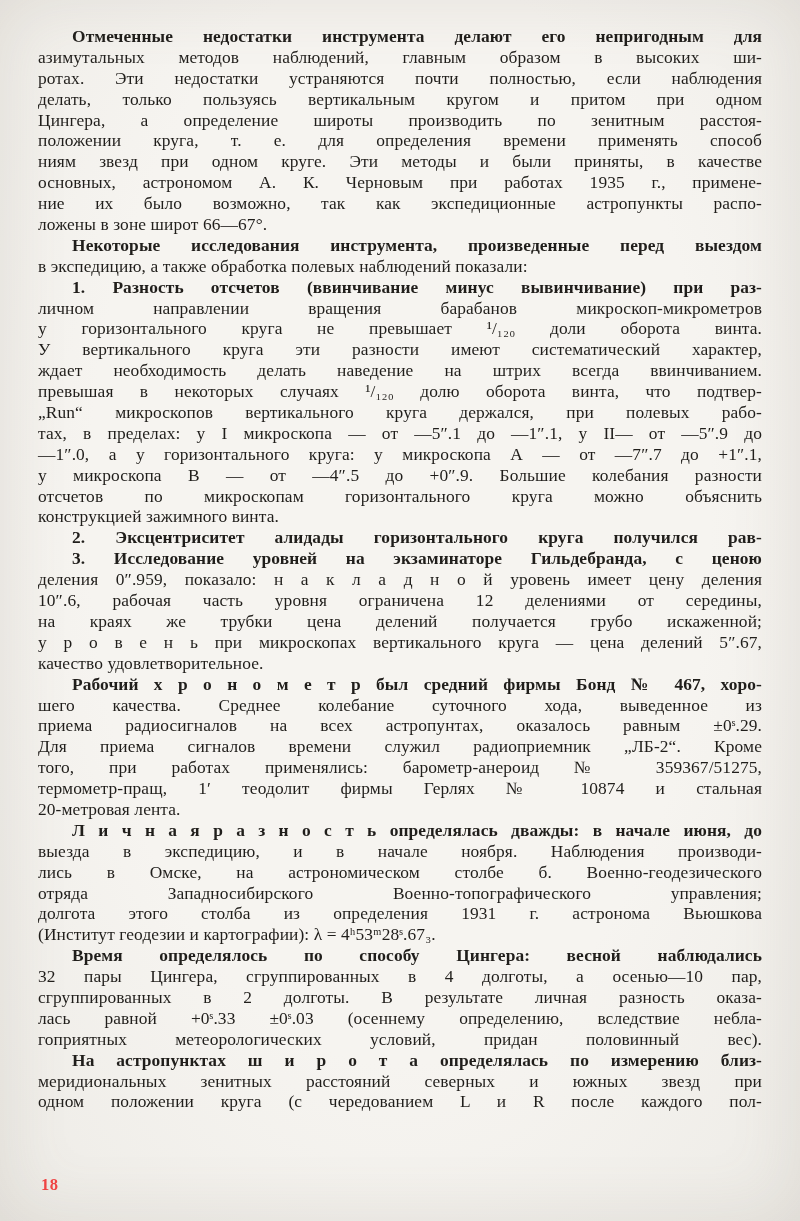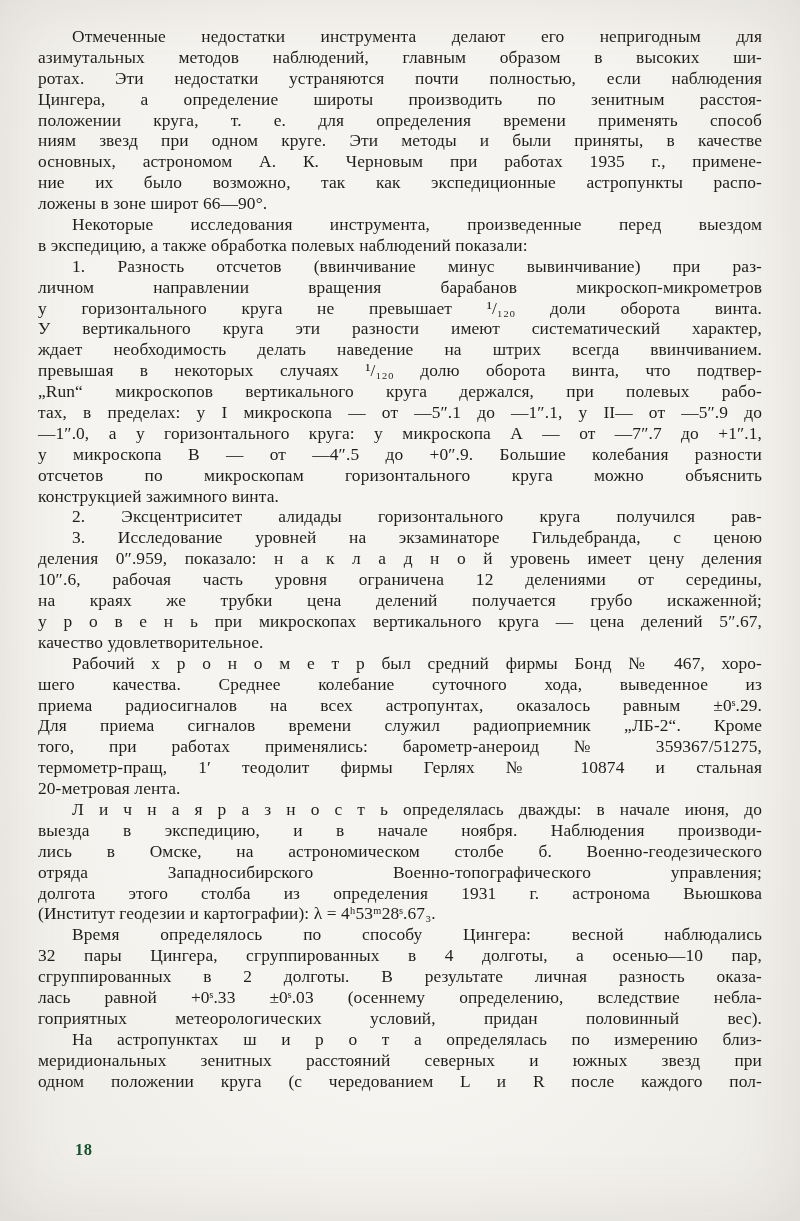--- a/index.html
+++ b/index.html
@@ -35,52 +35,53 @@
     line-height: 20.9px;
     font-size: 17.4px;
     letter-spacing: 0.1px;
     white-space: normal;
     text-align: justify;
     text-align-last: justify;
     overflow: visible;
   }
   .line.first {
     text-indent: 34px;
+    font-weight: bold;
   }
   .line.last {
     text-align: left;
     text-align-last: left;
   }
   .page-number {
     position: absolute;
     left: 41px;
-    top: 1140px;
+    top: 1175px;
     font-size: 16.5px;
     font-weight: bold;
     letter-spacing: 0.5px;
-    color: #14532d;
-    margin-left: 34px;
+    color: #ef4444;
   }
 </style>
 </head>
 <body>
 
 <div class="page">
   <div class="text-block">
 
     <div class="para">
       <div class="line first">Отмеченные недостатки инструмента делают его непригодным для</div>
       <div class="line">азимутальных методов наблюдений, главным образом в высоких ши-</div>
       <div class="line">ротах. Эти недостатки устраняются почти полностью, если наблюдения</div>
+      <div class="line">делать, только пользуясь вертикальным кругом и притом при одном</div>
       <div class="line">Цингера, а определение широты производить по зенитным расстоя-</div>
       <div class="line">положении круга, т. е. для определения времени применять способ</div>
       <div class="line">ниям звезд при одном круге. Эти методы и были приняты, в качестве</div>
       <div class="line">основных, астрономом А. К. Черновым при работах 1935 г., примене-</div>
       <div class="line">ние их было возможно, так как экспедиционные астропункты распо-</div>
-      <div class="line last">ложены в зоне широт 66—90°.</div>
+      <div class="line last">ложены в зоне широт 66—67°.</div>
     </div>
 
     <div class="para">
       <div class="line first">Некоторые исследования инструмента, произведенные перед выездом</div>
       <div class="line last">в экспедицию, а также обработка полевых наблюдений показали:</div>
     </div>
 
     <div class="para">
       <div class="line first">1. Разность отсчетов (ввинчивание минус вывинчивание) при раз-</div>
       <div class="line">личном направлении вращения барабанов микроскоп-микрометров</div>

